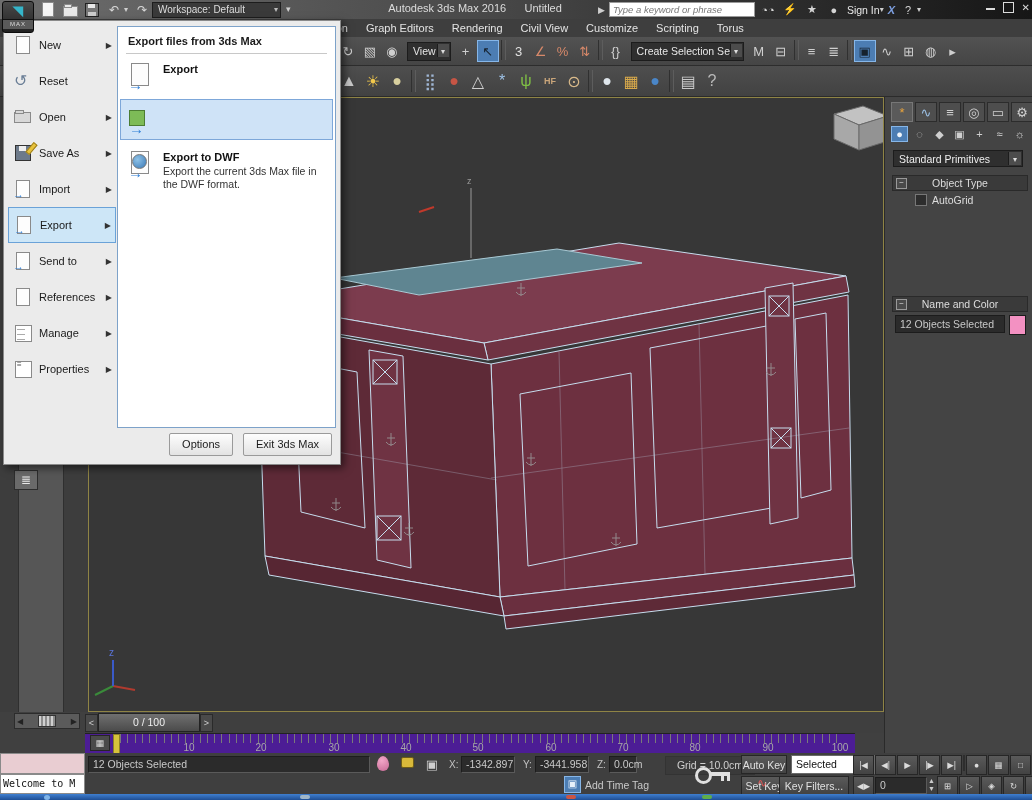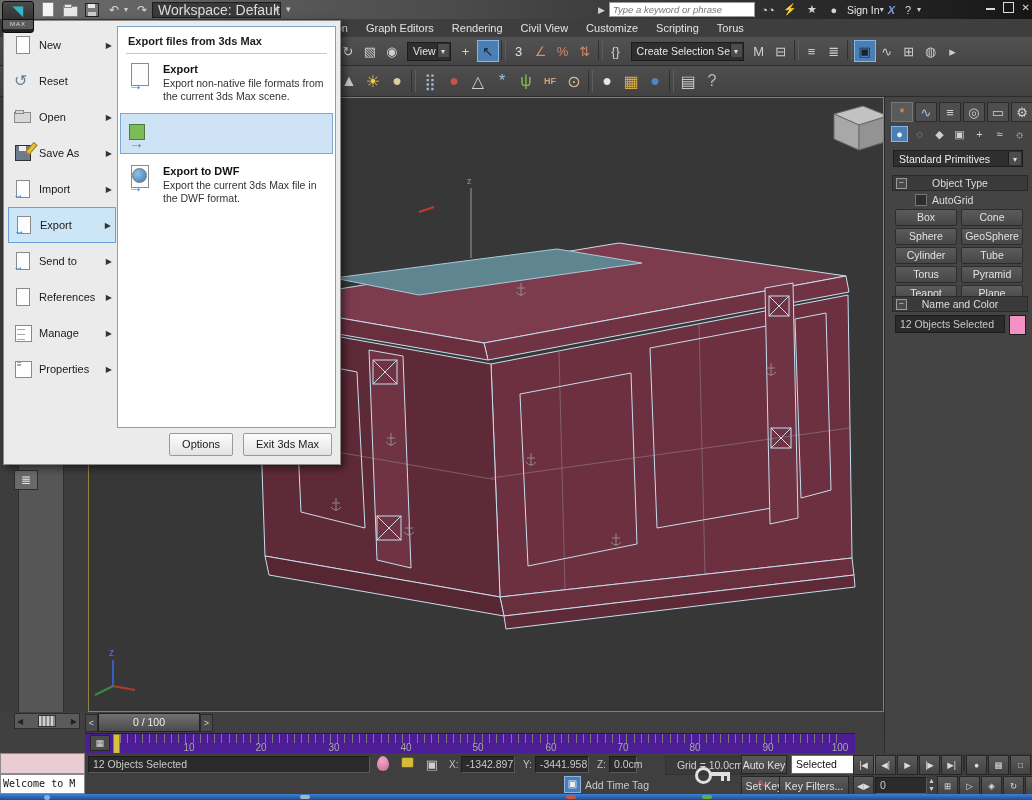--- a/index.html
+++ b/index.html
@@ -16,21 +16,21 @@
   .qat{display:flex;align-items:center;gap:6px;position:absolute;left:40px;top:1px;height:17px;}
   .qicon{width:16px;height:14px;display:inline-flex;align-items:center;justify-content:center;color:#d8d8d8;font-size:12px;}
   .pgico{width:10px;height:13px;background:#f5f5f5;border:1px solid #8a8a8a;display:inline-block;position:relative;}
   .foldico{width:13px;height:9px;background:#e8e8e8;border:1px solid #8a8a8a;display:inline-block;position:relative;margin-top:3px;}
   .foldico:before{content:"";position:absolute;left:0;top:-3px;width:6px;height:2px;background:#e8e8e8;border:1px solid #8a8a8a;}
   .flopico{width:12px;height:12px;background:#777;border:1px solid #222;display:inline-block;position:relative;}
   .flopico:before{content:"";position:absolute;left:2px;top:0;width:7px;height:4px;background:#e8e8e8;}
   .flopico:after{content:"";position:absolute;left:2px;bottom:0;width:8px;height:4px;background:#ccc;}
   .dd{font-size:8px;color:#cfcfcf;margin-left:-4px;}
   #workspace{position:absolute;left:152px;top:2px;width:122px;height:14px;background:#3a3a3a;border:1px solid #1d1d1d;
-    color:#ddd;font-size:14px;line-height:14px;padding-left:5px;}
+    color:#ddd;font-size:10px;line-height:14px;padding-left:5px;}
   #workspace:after{content:"▾";position:absolute;right:2px;top:0;font-size:8px;color:#bbb;}
   #tbextra{position:absolute;left:286px;top:4px;color:#cfcfcf;font-size:9px;}
   #apptitle{position:absolute;left:310px;top:2px;width:330px;text-align:center;color:#dcdcdc;font-size:11px;white-space:pre;}
   #searchwrap{position:absolute;left:598px;top:2px;display:flex;align-items:center;gap:4px;}
   #searcharrow{color:#cfcfcf;font-size:9px;}
   #searchbox{width:138px;height:13px;background:#fff;border:1px solid #9a9a9a;font-size:9.5px;font-style:italic;color:#555;padding:0 3px;font-family:"Liberation Sans",sans-serif;}
   #searchbox::placeholder{color:#777;font-style:italic;}
   .tbar-ico{color:#d5d5d5;font-size:11px;width:18px;text-align:center;}
   #signin{color:#e8e8e8;font-size:10.5px;}
   #a360{color:#7d9fe0;font-weight:bold;font-style:italic;font-size:11px;}
@@ -172,20 +172,21 @@
       <span class="qicon">↶</span>
         <span class="dd">▾</span>
       <span class="qicon">↷</span>
         <span class="dd">▾</span>
       <span class="qicon">
           <span class="foldico"></span>
         </span>
     </div>
     <div id="workspace" class="abs">Workspace: Default</div>
     <span id="tbextra">▾</span>
+    <div id="apptitle">Autodesk 3ds Max 2016      Untitled</div>
     <div id="searchwrap">
       <span id="searcharrow">▶</span>
       <input id="searchbox" placeholder="Type a keyword or phrase" style="">
       <span class="tbar-ico">◔◔</span>
       <span class="tbar-ico">⚡</span>
       <span class="tbar-ico">★</span>
       <span class="tbar-ico">●</span>
       <span id="signin">Sign In</span>
       <span class="dd">▾</span>
       <span id="a360">X</span>
@@ -397,32 +398,20 @@
       </div>
     <div id="catcombo">Standard Primitives</div>
     <div class="rollout" style="top:78px">
       <span class="minus">−</span>
       <span>Object Type</span>
     </div>
     <div id="autogrid">
       <span class="cb"></span>
       <span>AutoGrid</span>
     </div>
-    <div id="objgrid">
-        <span class="objbtn">Box</span>
-        <span class="objbtn">Cone</span>
-        <span class="objbtn">Sphere</span>
-        <span class="objbtn">GeoSphere</span>
-        <span class="objbtn">Cylinder</span>
-        <span class="objbtn">Tube</span>
-        <span class="objbtn">Torus</span>
-        <span class="objbtn">Pyramid</span>
-        <span class="objbtn">Teapot</span>
-        <span class="objbtn">Plane</span>
-      </div>
     <div class="rollout" style="top:199px">
       <span class="minus">−</span>
       <span>Name and Color</span>
     </div>
     <div id="namefield">12 Objects Selected</div>
     <div id="swatch" style="background:#f391c2"></div>
   </div>
 
   <div id="minis" class="abs">
     <span class="ar">◀</span>
@@ -583,21 +572,21 @@
       </div>
     </div>
     <div id="fpanel">
       <h3>Export files from 3ds Max</h3>
       <div class="rule"></div>
       <div class="fentry">
         <span class="feico">
             <span class="page"></span>
             <span class="barrow">→</span>
           </span>
-        <span class="tx"><b>Export</b><span>Export non-native file formats from the current 3ds Max scene.</span></span>
+        <span class="tx"><b>Export</b></span>
       </div>
       <div class="fentry sel">
         <span class="feico">
             <span class="cube"></span>
             <span class="barrow">→</span>
           </span>
       </div>
       <div class="fentry">
         <span class="feico">
             <span class="page"></span>

